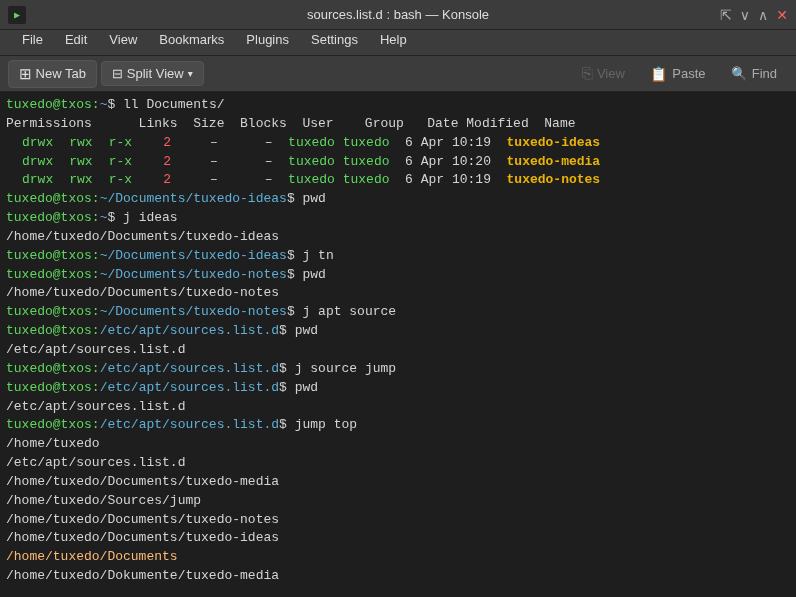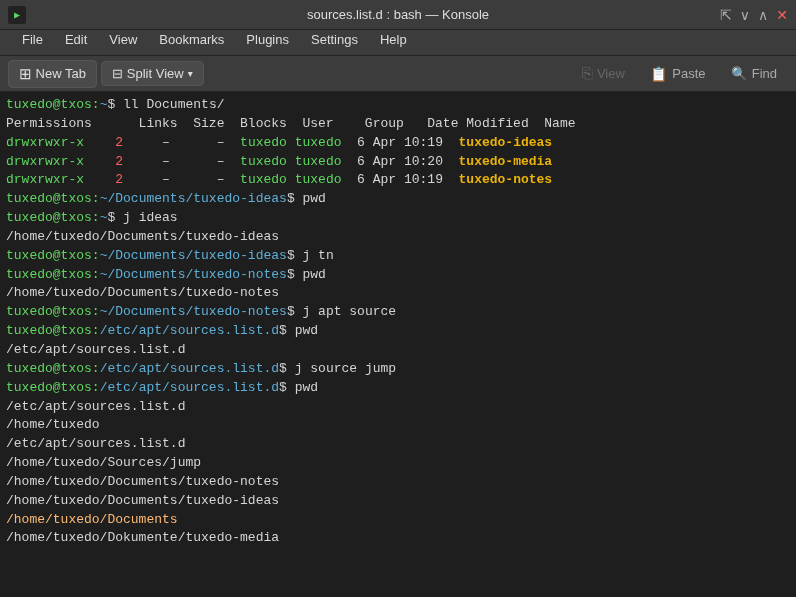--- a/index.html
+++ b/index.html
@@ -128,21 +128,21 @@
       overflow: hidden;
       padding: 4px 6px;
       line-height: 1.45;
     }
     .line { white-space: pre; }
     .prompt-user { color: #5fd75f; }
     .prompt-colon { color: #5fd75f; }
     .prompt-path { color: #5fafd7; }
     .prompt-dollar { color: #d4d4d4; }
     .cmd { color: #d4d4d4; margin-top: 8px; }
-    .dir-perm { color: #5fd75f; }
+    .dir-perm { color: #5fd75f; margin-left: 16px; }
     .tuxedo-user { color: #5fd75f; }
     .tuxedo-group { color: #5fd75f; }
     .dir-name { color: #eab308; font-weight: bold; }
     .num-red { color: #ff5f5f; }
     @keyframes blink { 50% { opacity: 0; } }
   </style>
 </head>
 <body>
 
 <div class="title-bar">
@@ -222,22 +222,24 @@
 
   <div class="line"><span class="prompt-user">tuxedo@txos</span><span class="prompt-colon">:</span><span class="prompt-path">/etc/apt/sources.list.d</span><span class="prompt-dollar">$ </span><span class="cmd">pwd</span></div>
   <div class="line"><span style="color:#d4d4d4;">/etc/apt/sources.list.d</span></div>
 
   <div class="line"><span class="prompt-user">tuxedo@txos</span><span class="prompt-colon">:</span><span class="prompt-path">/etc/apt/sources.list.d</span><span class="prompt-dollar">$ </span><span class="cmd">j source jump</span></div>
 
 
   <div class="line"><span class="prompt-user">tuxedo@txos</span><span class="prompt-colon">:</span><span class="prompt-path">/etc/apt/sources.list.d</span><span class="prompt-dollar">$ </span><span class="cmd">pwd</span></div>
   <div class="line"><span style="color:#d4d4d4;">/etc/apt/sources.list.d</span></div>
 
+  <div class="line"><span class="prompt-user">tuxedo@txos</span><span class="prompt-colon">:</span><span class="prompt-path">/etc/apt/sources.list.d</span><span class="prompt-dollar">$ </span><span class="cmd">jump top</span></div>
 
   <div class="line"><span style="color:#d4d4d4;">/home/tuxedo</span></div>
   <div class="line"><span style="color:#d4d4d4;">/etc/apt/sources.list.d</span></div>
+  <div class="line"><span style="color:#d4d4d4;">/home/tuxedo/Documents/tuxedo-media</span></div>
   <div class="line"><span style="color:#d4d4d4;text-align:center;">/home/tuxedo/Sources/jump</span></div>
   <div class="line"><span style="color:#d4d4d4;">/home/tuxedo/Documents/tuxedo-notes</span></div>
   <div class="line"><span style="color:#d4d4d4;">/home/tuxedo/Documents/tuxedo-ideas</span></div>
   <div class="line"><span style="color:#fdba74;">/home/tuxedo/Documents</span></div>
   <div class="line"><span style="color:#d4d4d4;">/home/tuxedo/Dokumente/tuxedo-media</span></div>
 
 </div>
 
 </body></html>

